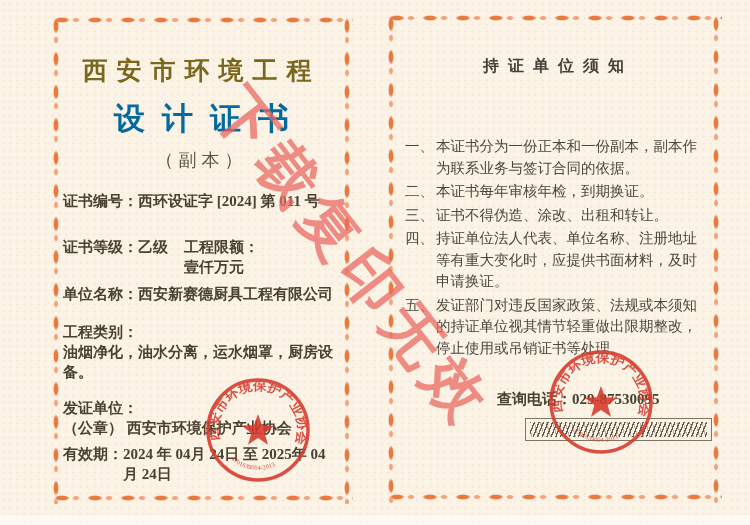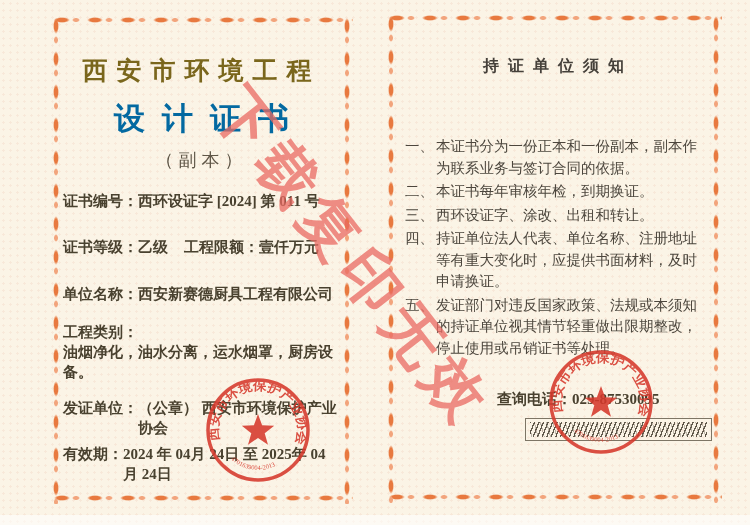--- a/index.html
+++ b/index.html
@@ -35,22 +35,22 @@
     font-size:25px;font-weight:700;letter-spacing:9px;color:#7a661c;}
   .lp-title2{position:absolute;top:84px;left:0;right:0;text-align:center;
     font-size:31px;font-weight:700;letter-spacing:17px;color:#0369a1;text-indent:17px;}
   .lp-sub{position:absolute;top:134px;left:0;right:0;text-align:center;
     font-size:18px;letter-spacing:5px;color:#5f5647;}
   .row{position:absolute;left:13px;right:16px;display:flex;
     font-size:15px;font-weight:600;color:#49412f;line-height:20px;}
   .row .lab{white-space:nowrap;}
   .row .val{flex:1;}
   #row-certno{top:177px;} #row-grade{top:223px;} #row-company{top:270px;}
-  #row-category{top:308px;flex-direction:column;} #row-issuer{top:384px;} #row-valid{top:430px;}
-  .pair2{margin-left:16px;display:flex;}
+  #row-category{top:308px;flex-direction:column;} #row-issuer{top:384px;flex-direction:column;} #row-valid{top:430px;}
+  .pair2{margin-left:16px;display:flex;flex-direction:column;}
   
   .rp-title{position:absolute;top:44px;left:0;right:0;text-align:center;
     font-size:16px;font-weight:600;letter-spacing:9px;color:#45403a;text-indent:9px;}
   .notice{position:absolute;top:124px;left:20px;right:13px;}
   .n-item{display:flex;font-size:14.5px;line-height:21.5px;color:#4c463d;
     font-weight:500;margin-bottom:2px;}
   .n-item .num{width:31px;flex:0 0 31px;}
   .n-item .txt{flex:1;}
   .phone{position:absolute;top:378px;left:112px;font-size:15px;font-weight:600;
     color:#49412f;white-space:nowrap;}
@@ -140,21 +140,21 @@
     <div class="n-item">
       <span class="num">一、</span>
       <span class="txt">本证书分为一份正本和一份副本，副本作为联系业务与签订合同的依据。</span>
     </div>
     <div class="n-item">
       <span class="num">二、</span>
       <span class="txt">本证书每年审核年检，到期换证。</span>
     </div>
     <div class="n-item">
       <span class="num">三、</span>
-      <span class="txt">西环设证字、涂改、出租和转让。</span>
+      <span class="txt">证书不得伪造、涂改、出租和转让。</span>
     </div>
     <div class="n-item">
       <span class="num">四、</span>
       <span class="txt">持证单位法人代表、单位名称、注册地址等有重大变化时，应提供书面材料，及时申请换证。</span>
     </div>
     <div class="n-item">
       <span class="num">五、</span>
       <span class="txt">发证部门对违反国家政策、法规或本须知的持证单位视其情节轻重做出限期整改，停止使用或吊销证书等处理。</span>
     </div>
   </div>

